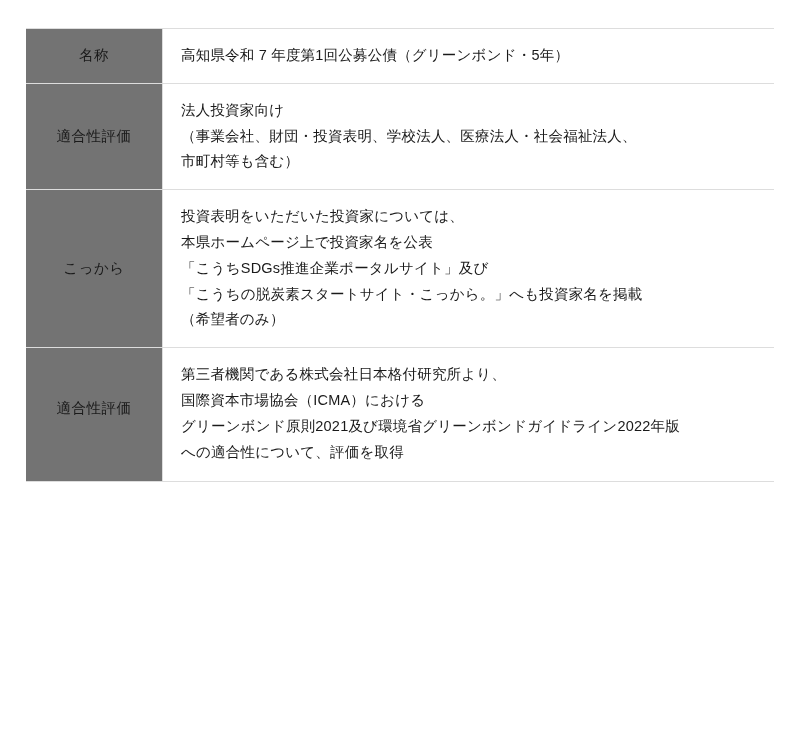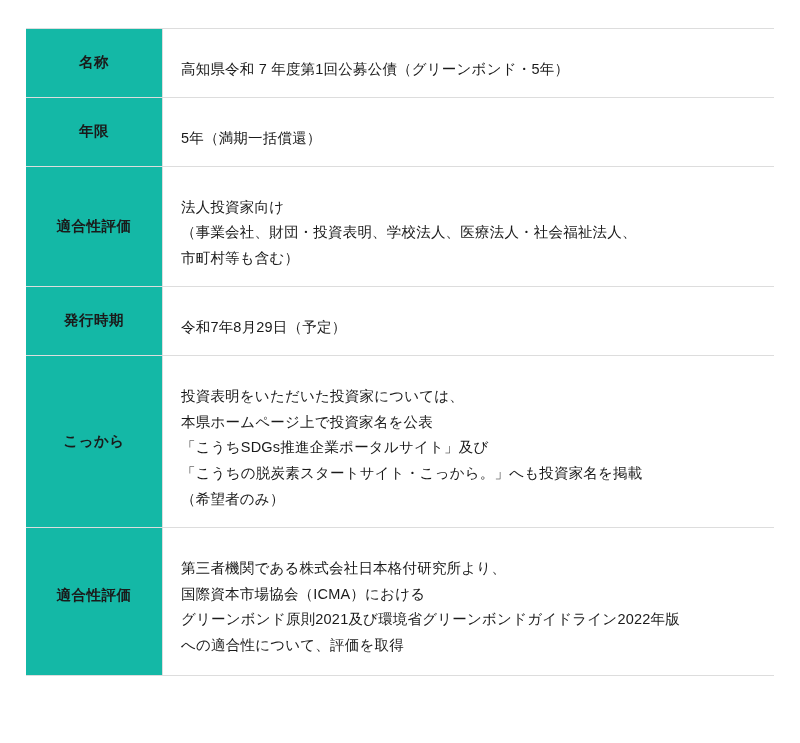--- a/index.html
+++ b/index.html
@@ -24,35 +24,35 @@
     border-collapse: collapse;
     width: 748px;
     table-layout: fixed;
     border-top: 1px solid #dddddd;
   }
   table.spec tr {
     border-bottom: 1px solid #dddddd;
   }
   table.spec th {
     width: 124px;
-    background: #14b8a6;
+    background: #737373;
     text-align: center;
     vertical-align: middle;
-    font-weight: bold;
+    font-weight: normal;
     font-size: 14.5px;
     color: #1a1a1a;
     padding: 4px 6px;
     border-right: 1px solid #dddddd;
     letter-spacing: 0.5px;
   }
   table.spec td {
     vertical-align: middle;
     font-size: 14.5px;
     color: #1a1a1a;
-    padding: 28px 16px 14px 18px;
+    padding: 14px 16px 14px 18px;
     line-height: 1.78;
     white-space: pre-line;
     letter-spacing: 0.2px;
     margin-top: 8px;
   }
   table.spec tr:last-child td,
   table.spec tr:last-child th {
     padding-bottom: 16px;
   }
 </style>
@@ -60,32 +60,24 @@
 <body>
 
 <div class="sheet">
   <table class="spec">
     <tbody>
       <tr>
         <th>名称</th>
         <td>高知県令和 7 年度第1回公募公債（グリーンボンド・5年）</td>
       </tr>
       <tr>
-        <th>年限</th>
-        <td>5年（満期一括償還）</td>
-      </tr>
-      <tr>
         <th>適合性評価</th>
         <td>法人投資家向け
 （事業会社、財団・投資表明、学校法人、医療法人・社会福祉法人、
 市町村等も含む）</td>
-      </tr>
-      <tr>
-        <th>発行時期</th>
-        <td>令和7年8月29日（予定）</td>
       </tr>
       <tr>
         <th>こっから</th>
         <td>投資表明をいただいた投資家については、
 本県ホームページ上で投資家名を公表
 「こうちSDGs推進企業ポータルサイト」及び
 「こうちの脱炭素スタートサイト・こっから。」へも投資家名を掲載
 （希望者のみ）</td>
       </tr>
       <tr>

